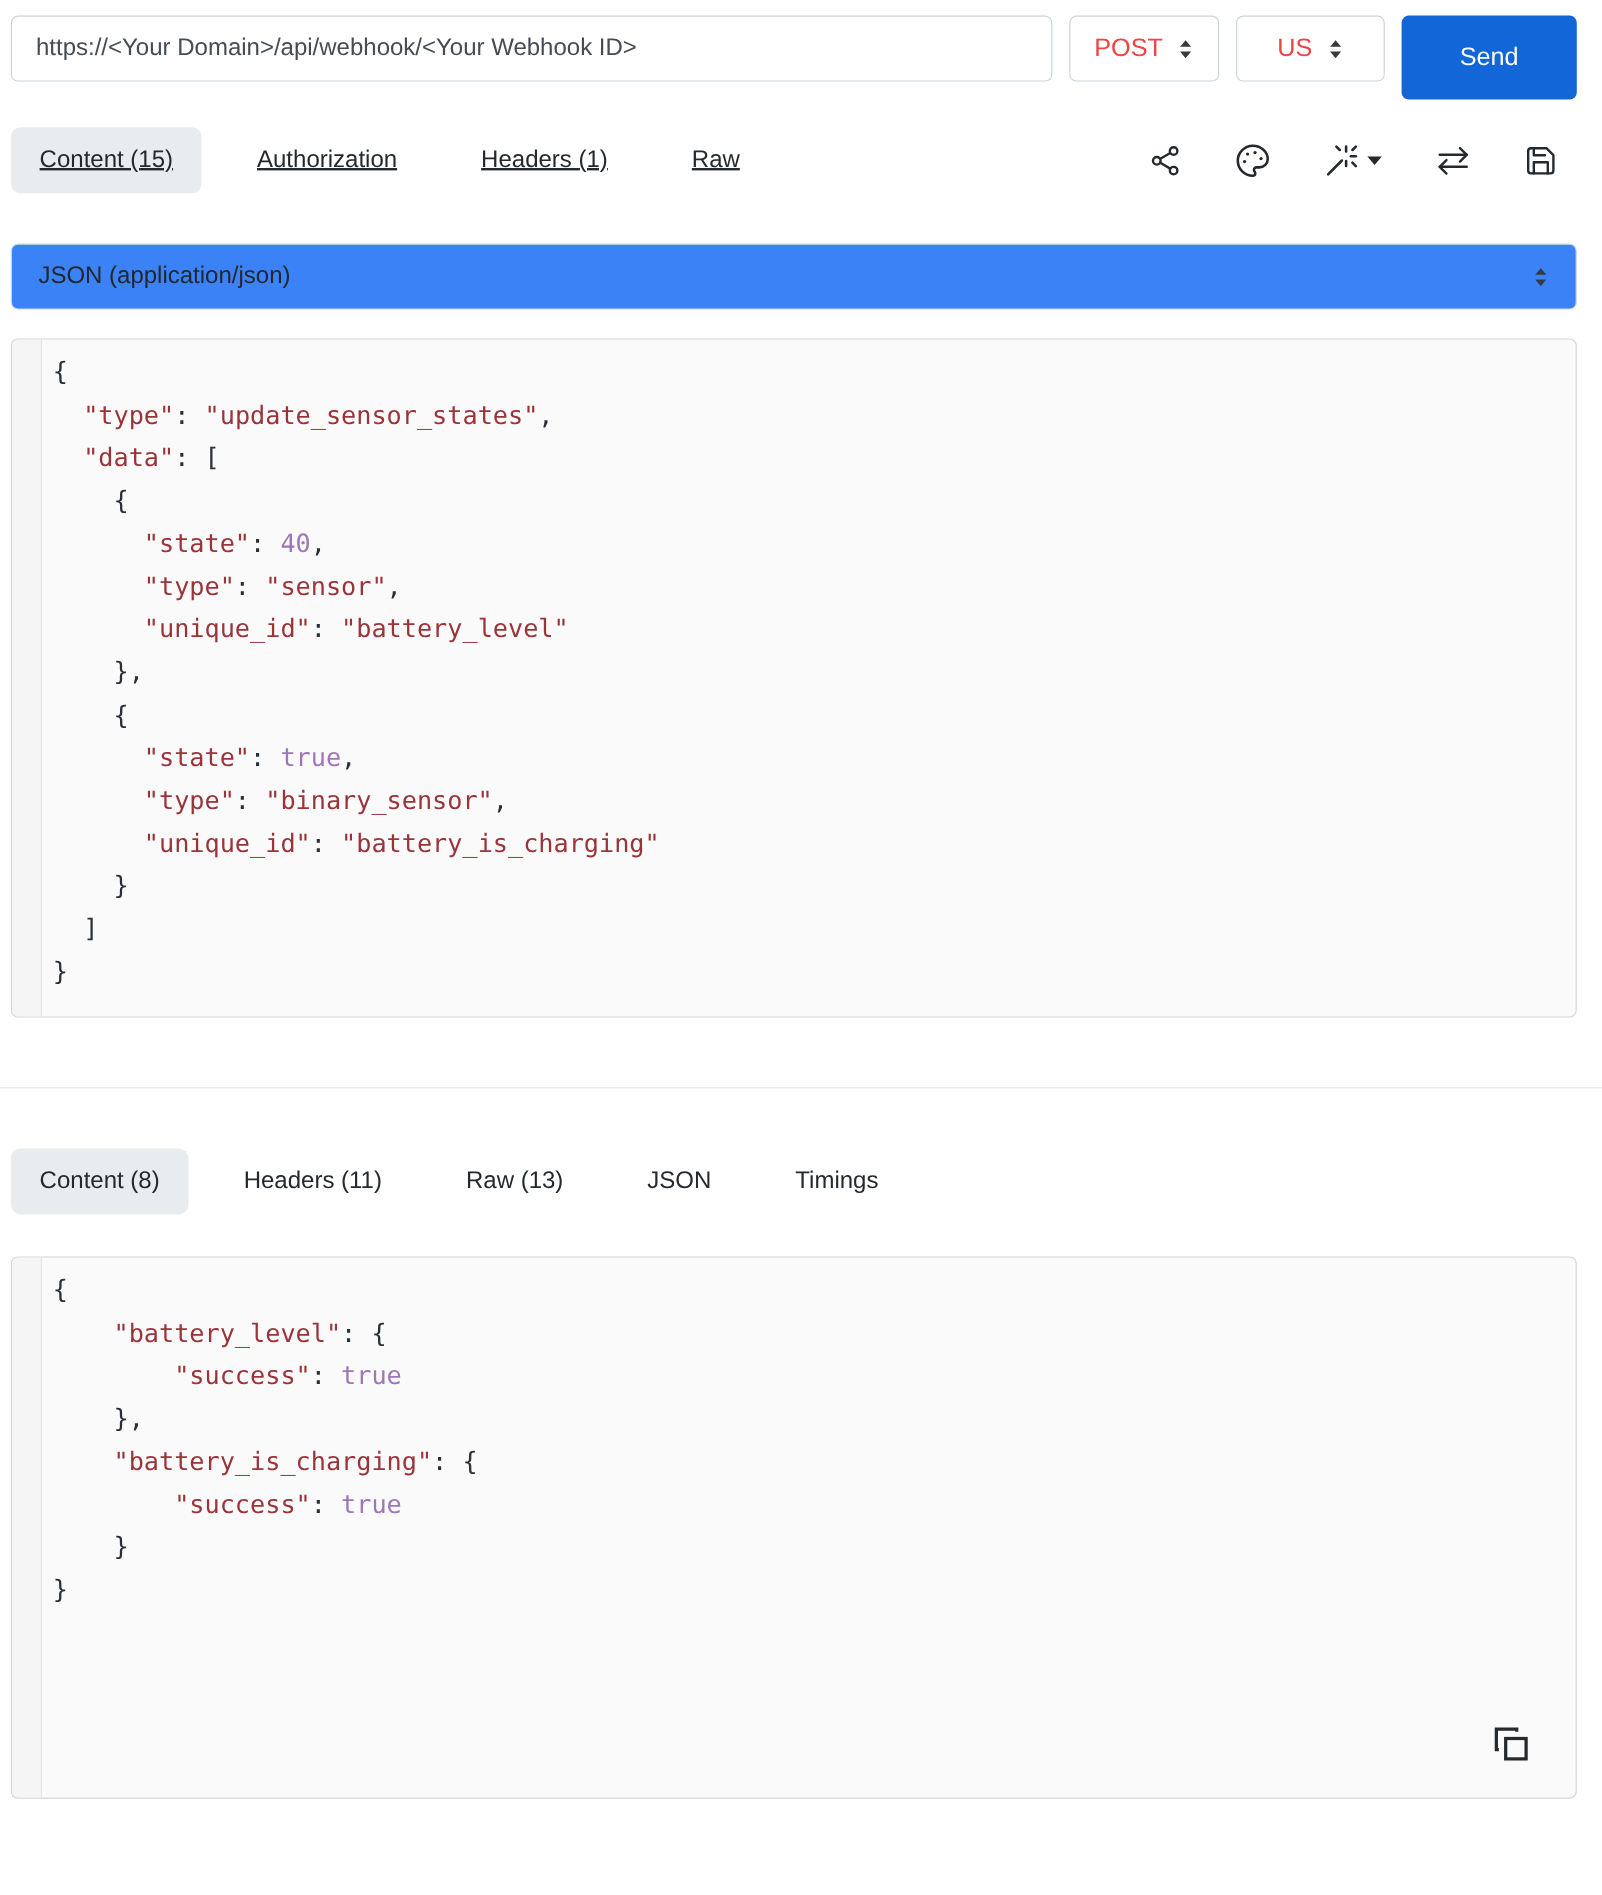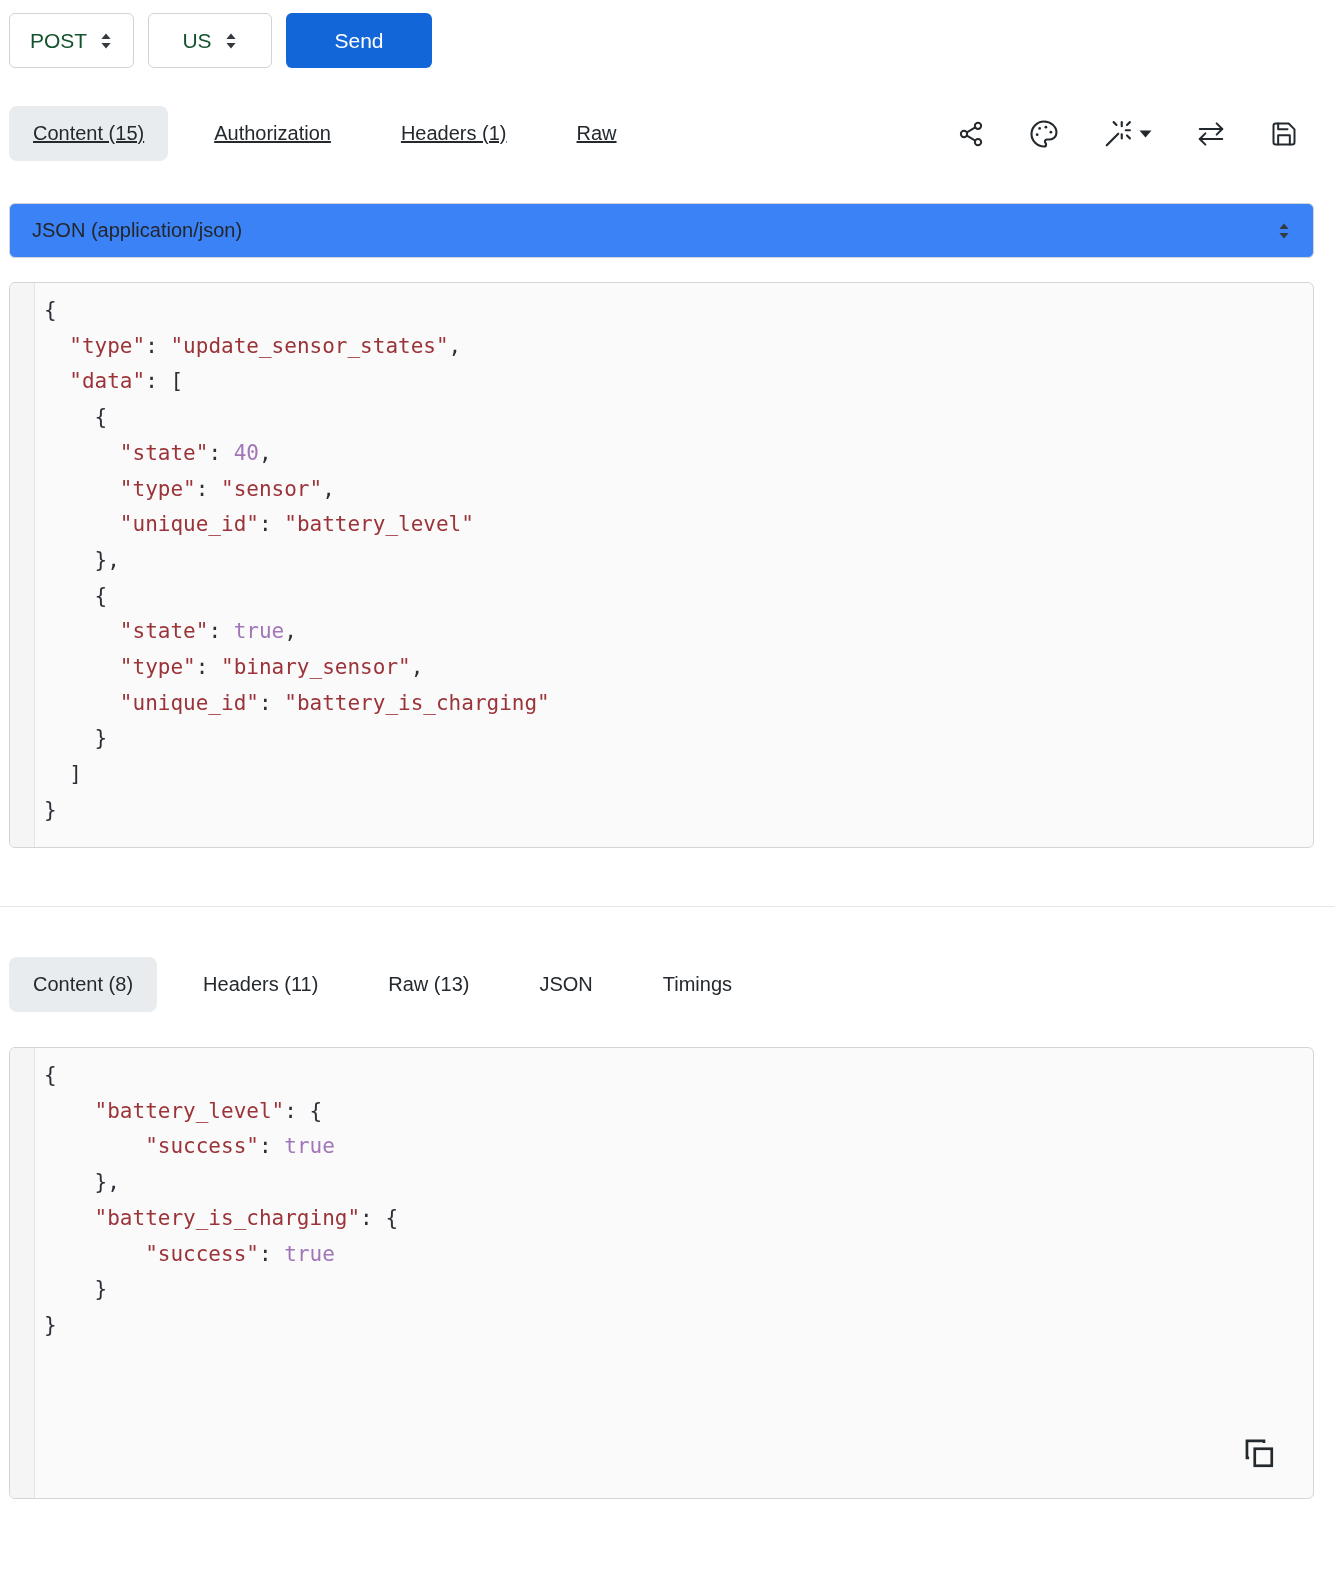--- a/index.html
+++ b/index.html
@@ -10,26 +10,26 @@
   
   .req-row { display: flex; gap: 14px; height: 55px; margin-bottom: 38px; }
   .url-input {
     flex: 1; height: 55px; border: 1px solid #ced4da; border-radius: 6px;
     padding: 0 20px; font-family: "Liberation Sans", sans-serif;
     font-size: 20px; color: #444c54; outline: none; background: #fff;
   }
   .pill-select {
     height: 55px; border: 1px solid #ced4da; border-radius: 6px; background: #fff;
     display: flex; align-items: center; justify-content: center; gap: 12px;
-    font-size: 21px; color: #14532d; cursor: pointer; user-select: none;
+    font-size: 21px; color: #ef4444; cursor: pointer; user-select: none;
   }
   .pill-select.method { width: 125px; }
   .pill-select.region { width: 124px; }
   .send-btn {
-    width: 146px; height: 55px; border: none; border-radius: 6px;
+    width: 146px; height: 70px; border: none; border-radius: 6px;
     background: #1266d8; color: #ffffff; font-family: "Liberation Sans", sans-serif;
     font-size: 21px; cursor: pointer;
   }
 
   
   .tabs-row { display: flex; align-items: center; justify-content: space-between; height: 55px; }
   .tabs-row.request { margin-bottom: 42px; text-decoration: underline; }
   .tabs { display: flex; gap: 22px; }
   .tab {
     height: 55px; display: flex; align-items: center; padding: 0 24px;
@@ -80,20 +80,21 @@
   .stat-value { color: #218838; }
 
   .tabs-row.response { margin-top: 50px; }
 </style>
 </head>
 <body>
 
 <div class="app">
 
   <div class="req-row">
+    <input class="url-input" type="text" value="https://&lt;Your Domain&gt;/api/webhook/&lt;Your Webhook ID&gt;" style="">
     <div class="pill-select method">
       <span>POST</span>
       <svg width="14" height="18" viewBox="0 0 14 18" fill="#343a40">
         <path d="M7 1.5 L11.6 7 H2.4 Z"></path>
           <path d="M7 16.5 L2.4 11 H11.6 Z"></path>
       </svg>
     </div>
     <div class="pill-select region">
       <span>US</span>
       <svg width="14" height="18" viewBox="0 0 14 18" fill="#343a40">

